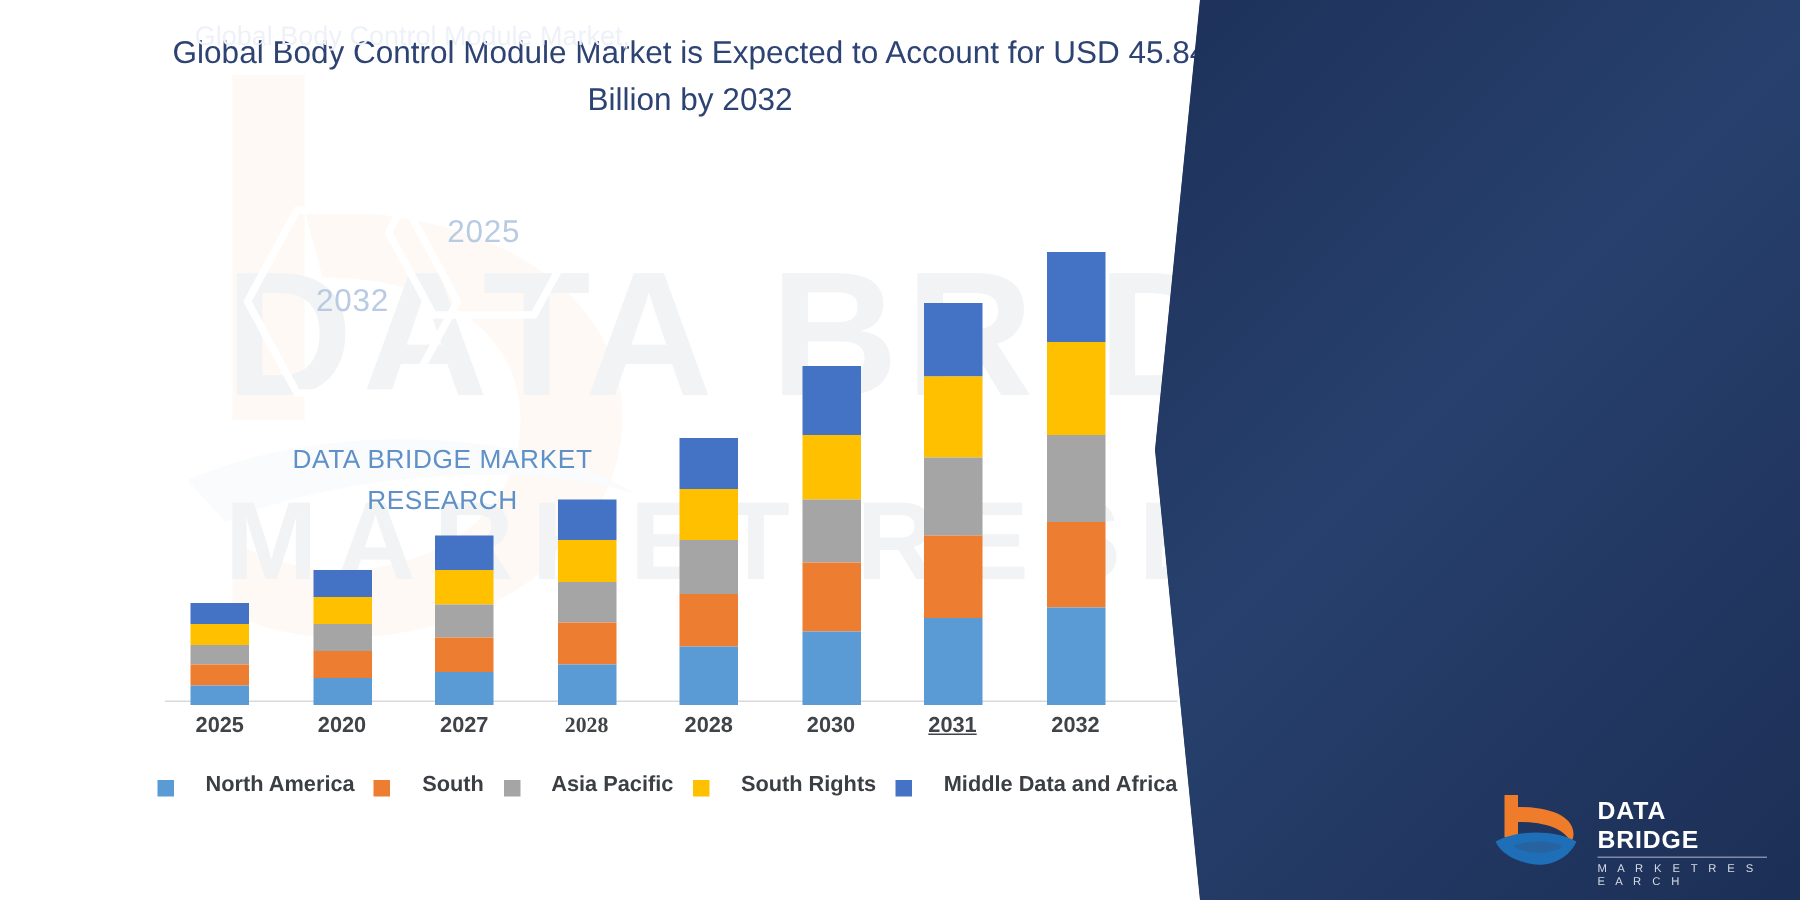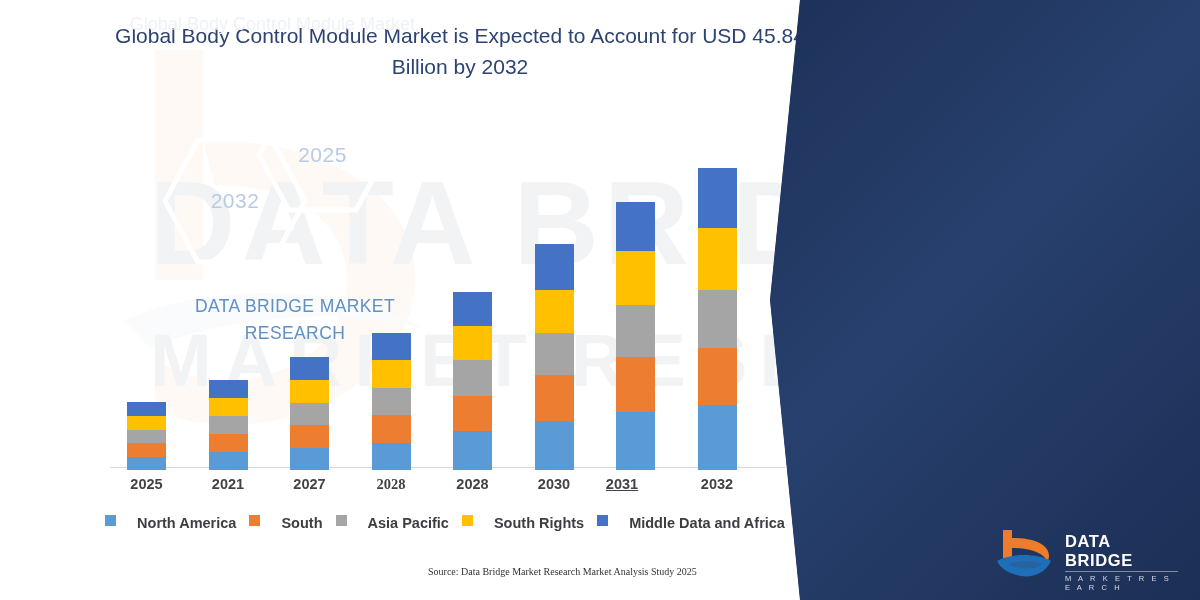--- a/index.html
+++ b/index.html
@@ -48,21 +48,21 @@
     position:absolute;width:70px;text-align:center;
     font-size:14.5px;font-weight:700;color:#404448;
     font-family:"Liberation Sans", sans-serif;
   }
 
   
   .legend{
     position:absolute;left:100px;top:512px;width:690px;height:22px;
     display:flex;align-items:center;justify-content:center;gap:13px;
   }
-  .lg-item{display:flex;align-items:flex-start;gap:21px;}
+  .lg-item{display:flex;align-items:flex-end;gap:21px;}
   .lg-sw{width:11px;height:11px;display:inline-block;}
   .lg-tx{font-size:14.5px;font-weight:700;color:#3b3f43;white-space:nowrap;
          font-family:"Liberation Sans", sans-serif;}
 
   
   .footer{position:absolute;left:0;top:566px;width:800px;height:26px;}
   .foot-l{position:absolute;left:97px;top:0;font-size:10.5px;color:#333;
           font-family:"Liberation Serif", serif;white-space:nowrap;}
   .foot-r{position:absolute;left:428px;top:0;font-size:10px;color:#333;
           font-family:"Liberation Serif", serif;white-space:nowrap;}
@@ -190,26 +190,26 @@
       <div class="bar" style="left: 597.5px; width: 39px;">
         <div class="seg" style="height: 60px; background: rgb(68, 114, 196);"></div>
         <div class="seg" style="height: 62px; background: rgb(255, 192, 0);"></div>
         <div class="seg" style="height: 58px; background: rgb(165, 165, 165);"></div>
         <div class="seg" style="height: 57px; background: rgb(237, 125, 49);"></div>
         <div class="seg" style="height: 65px; background: rgb(91, 155, 213);"></div>
       </div>
     </div>
   <div class="xlabels" id="xlabels">
       <div class="xlab" style="left: 11.5px;">2025</div>
-      <div class="xlab" style="left: 93px;">2021</div>
+      <div class="xlab" style="left: 93px;">2020</div>
       <div class="xlab" style="left: 174.5px;">2027</div>
       <div class="xlab" style="left: 256px; font-family: Liberation Serif, serif;">2028</div>
       <div class="xlab" style="left: 337.5px;">2028</div>
       <div class="xlab" style="left: 419px;">2030</div>
-      <div class="xlab" style="left: 487px; text-decoration: underline;">2031</div>
+      <div class="xlab" style="left: 500px; text-decoration: underline;">2031</div>
       <div class="xlab" style="left: 582px;">2032</div>
     </div>
 
   <div class="legend" id="legend">
       <div class="lg-item">
         <span class="lg-sw" style="background: rgb(91, 155, 213);"></span>
         <span class="lg-tx">North America</span>
       </div>
       <div class="lg-item">
         <span class="lg-sw" style="background: rgb(237, 125, 49);"></span>
@@ -223,21 +223,20 @@
         <span class="lg-sw" style="background: rgb(255, 192, 0);"></span>
         <span class="lg-tx">South Rights</span>
       </div>
       <div class="lg-item">
         <span class="lg-sw" style="background: rgb(68, 114, 196);"></span>
         <span class="lg-tx">Middle Data and Africa</span>
       </div>
     </div>
 
   <div class="footer">
-    <div class="foot-r">Source: Data Bridge Market Research  Market Analysis Study 2025</div>
   </div>
 
   <div class="panel">
     <div class="panel-grad"></div>
   </div>
 
   <div class="panel-title">
     <div>Global Body Control Module Market,</div>
   </div>
 

